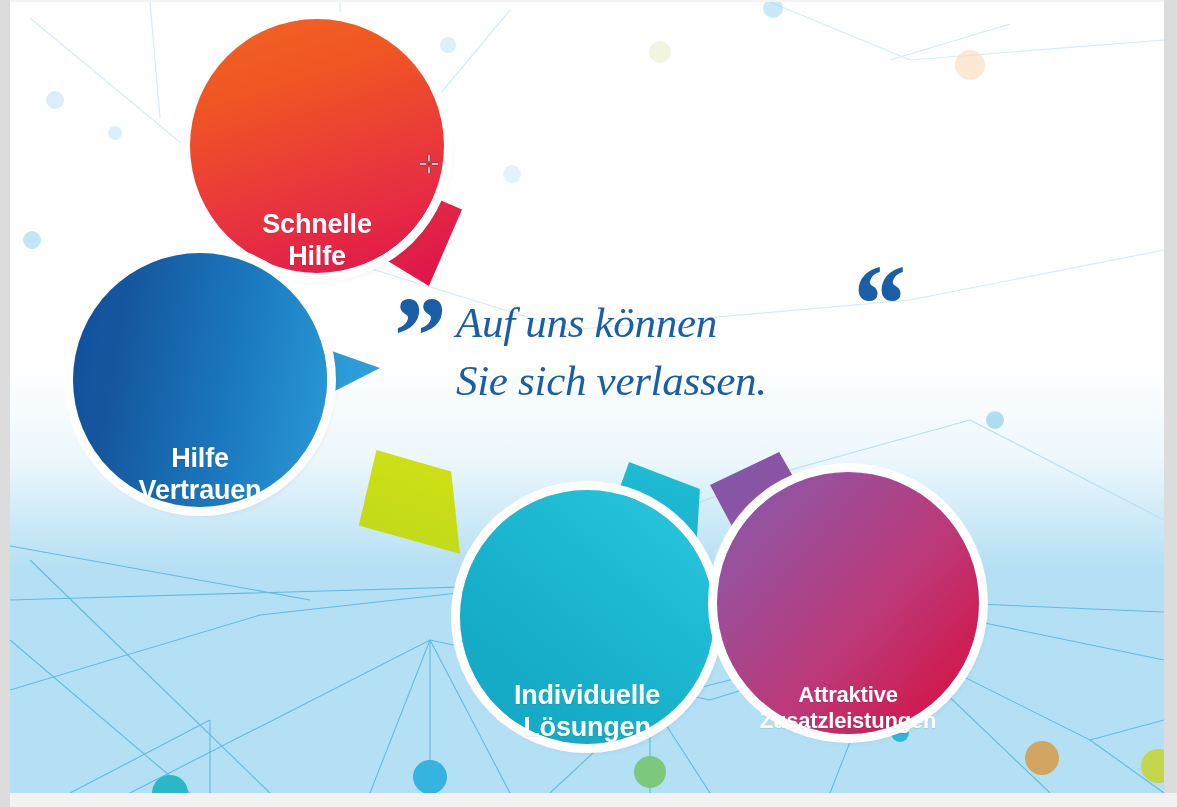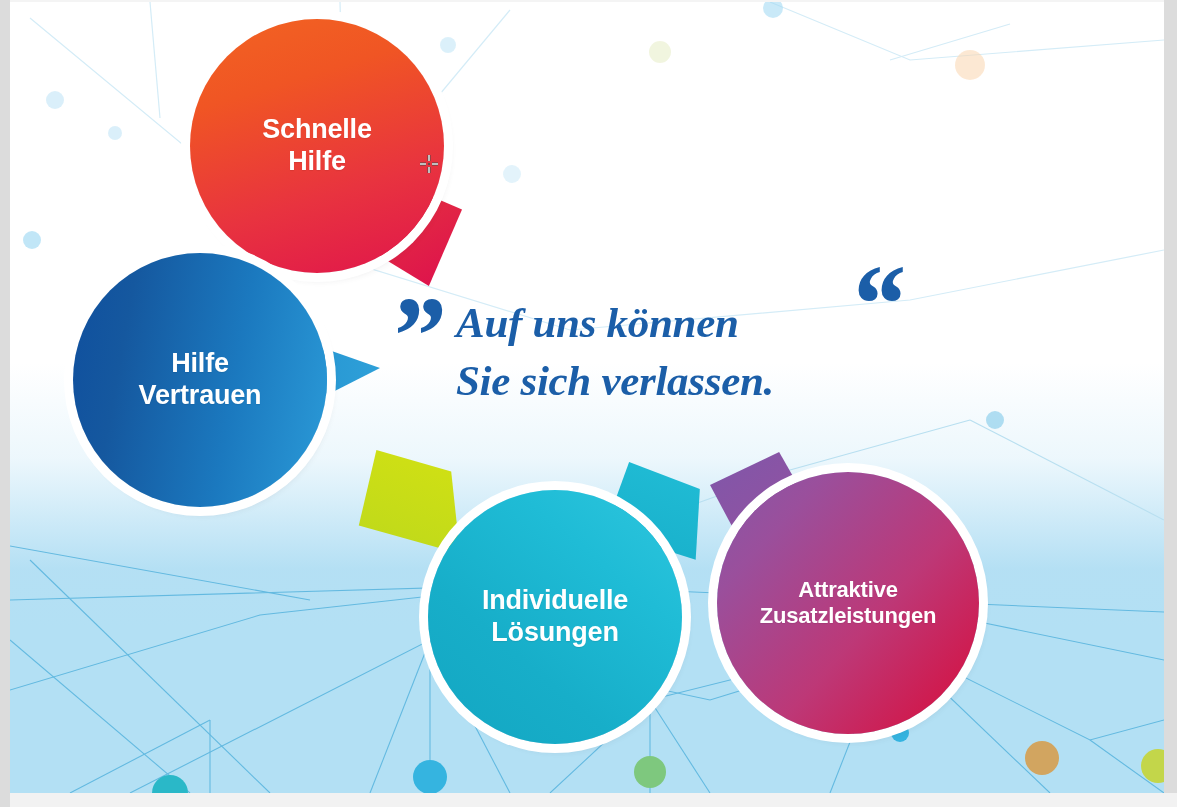--- a/index.html
+++ b/index.html
@@ -29,21 +29,21 @@
   #wave{
     position:absolute;left:0;bottom:0;width:100%;height:430px;
     background:linear-gradient(to bottom, rgba(183,225,245,0) 0%, rgba(183,225,245,0.25) 22%, rgba(174,221,243,0.92) 48%, #b3e0f4 62%, #b3e0f4 100%);
   }
   #netsvg{position:absolute;left:0;top:0;width:1154px;height:793px;}
 
   
   .bubble{
     position:absolute;
     border-radius:50%;
-    display:flex;align-items:center;justify-content:center;
+    display:flex;align-items:flex-end;justify-content:center;
     text-align:center;
     color:#ffffff;
     font-weight:bold;
     line-height:1.18;
     letter-spacing:-0.2px;
     box-shadow:0 0 0 9px #ffffff, 3px 5px 9px rgba(60,60,70,0.22);
   }
   .bubble .lbl{position:relative;z-index:3;padding:0 6px;text-shadow:0 1px 1px rgba(0,0,0,0.08);}
 
   
@@ -87,21 +87,21 @@
   }
   #b-immer-tail{
     left:340px;top:450px;width:110px;height:108px;z-index:25;
     background:linear-gradient(200deg,#d2e113 0%,#bcd81c 100%);
     clip-path:polygon(24% 0%, 92% 20%, 100% 96%, 8% 70%);
     box-shadow:0 0 0 9px #ffffff;
   }
 
   
   #b-individuelle{
-    left:418px;top:490px;width:254px;height:254px;
+    left:450px;top:490px;width:254px;height:254px;
     background:linear-gradient(40deg,#13a6c2 0%,#17aec9 35%,#1fbcd6 70%,#2ec6de 100%);
     font-size:27px;
     z-index:28;
   }
   #b-individuelle-tail{
     left:590px;top:462px;width:104px;height:104px;z-index:27;
     background:linear-gradient(200deg,#21bdd6 0%,#17aec9 100%);
     clip-path:polygon(28% 0%, 96% 26%, 92% 94%, 4% 66%);
     box-shadow:0 0 0 9px #ffffff;
   }
@@ -131,21 +131,21 @@
     font-weight:bold;font-style:italic;
     color:#1b5ea8;
     line-height:1;
     user-select:none;
   }
   #qmark-open{left:0px;top:-14px;font-size:112px;}
   #qmark-close{left:460px;top:-46px;font-size:112px;}
   #quote-lines{
     position:absolute;left:68px;top:0px;width:400px;
     font-family:"Liberation Serif", serif;
-    font-style:italic;font-weight:bold;
+    font-style:italic;font-weight:normal;
     font-size:43px;line-height:1.34;
     color:#1b5ea8;
     letter-spacing:-0.3px;
   }
   #quote-line1{display:block;}
   #quote-line2{display:block;}
 
   
   #cursor{
     position:absolute;left:419px;top:154px;width:20px;height:20px;z-index:80;

